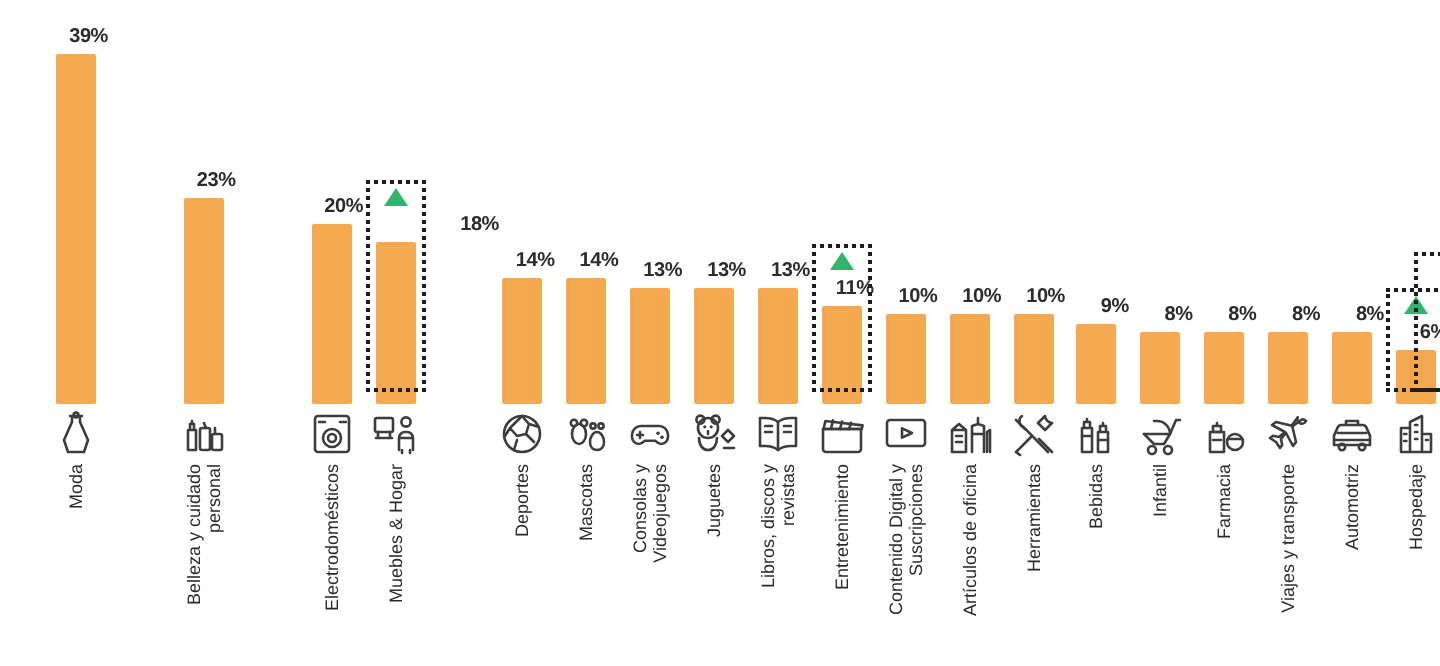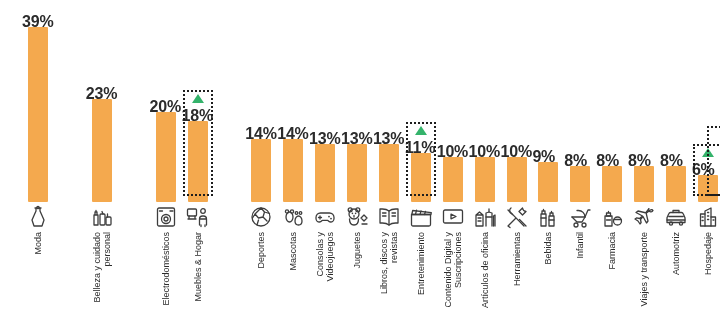--- a/index.html
+++ b/index.html
@@ -25,22 +25,22 @@
     position:absolute;
     left:6px;
     width:20px;
     bottom:131px;            
     background:#F4A94E;
     border-radius:1px;
   }
   .val{
     position:absolute;
     left:0;width:32px;
-    text-align:left;
-    font-size:16px;
+    text-align:right;
+    font-size:10px;
     font-weight:bold;
     color:#2b2b2b;
     letter-spacing:-0.2px;
   }
   .tri{
     position:absolute;
     left:10px;
     width:0;height:0;
     border-left:6px solid transparent;
     border-right:6px solid transparent;
@@ -114,21 +114,21 @@
         <svg viewBox="0 0 24 24">
           <rect x="3.5" y="3" width="17" height="18" rx="1.5" fill="none" stroke="currentColor" stroke-width="1.3" stroke-linecap="round" stroke-linejoin="round"></rect>
           <circle cx="12" cy="14" r="4.5" fill="none" stroke="currentColor" stroke-width="1.3" stroke-linecap="round" stroke-linejoin="round"></circle>
           <circle cx="12" cy="14" r="2" fill="none" stroke="currentColor" stroke-width="1.3" stroke-linecap="round" stroke-linejoin="round"></circle>
           <path fill="none" stroke="currentColor" stroke-width="1.3" stroke-linecap="round" stroke-linejoin="round" d="M5.5 6h3M16 6h3"></path>
         </svg>
       </div>
       <div class="cat"><div>Electrodomésticos</div></div>
     </div>
     <div class="bar-slot" style="left: 181.5px;">
-      <div class="val" style="top: 107.231px;">18%</div>
+      <div class="val" style="top: 107.231px; margin-left: 36px;">18%</div>
       <div class="tri" style="top: 94.2308px;"></div>
       <div class="bar" style="height: 80.7692px;"></div>
       <div class="icon">
         <svg viewBox="0 0 24 24">
           <rect x="1.5" y="4" width="9" height="7" rx="1" fill="none" stroke="currentColor" stroke-width="1.3" stroke-linecap="round" stroke-linejoin="round"></rect>
           <path fill="none" stroke="currentColor" stroke-width="1.3" stroke-linecap="round" stroke-linejoin="round" d="M3 11v3M9 11v3M2 14h8"></path>
           <path fill="none" stroke="currentColor" stroke-width="1.3" stroke-linecap="round" stroke-linejoin="round" d="M13.5 20v-6a3 3 0 013-3h1a3 3 0 013 3v6M13.5 14h7M15 20v1.5M19 20v1.5"></path>
           <circle cx="17" cy="6" r="2.3" fill="none" stroke="currentColor" stroke-width="1.3" stroke-linecap="round" stroke-linejoin="round"></circle>
         </svg>
       </div>

